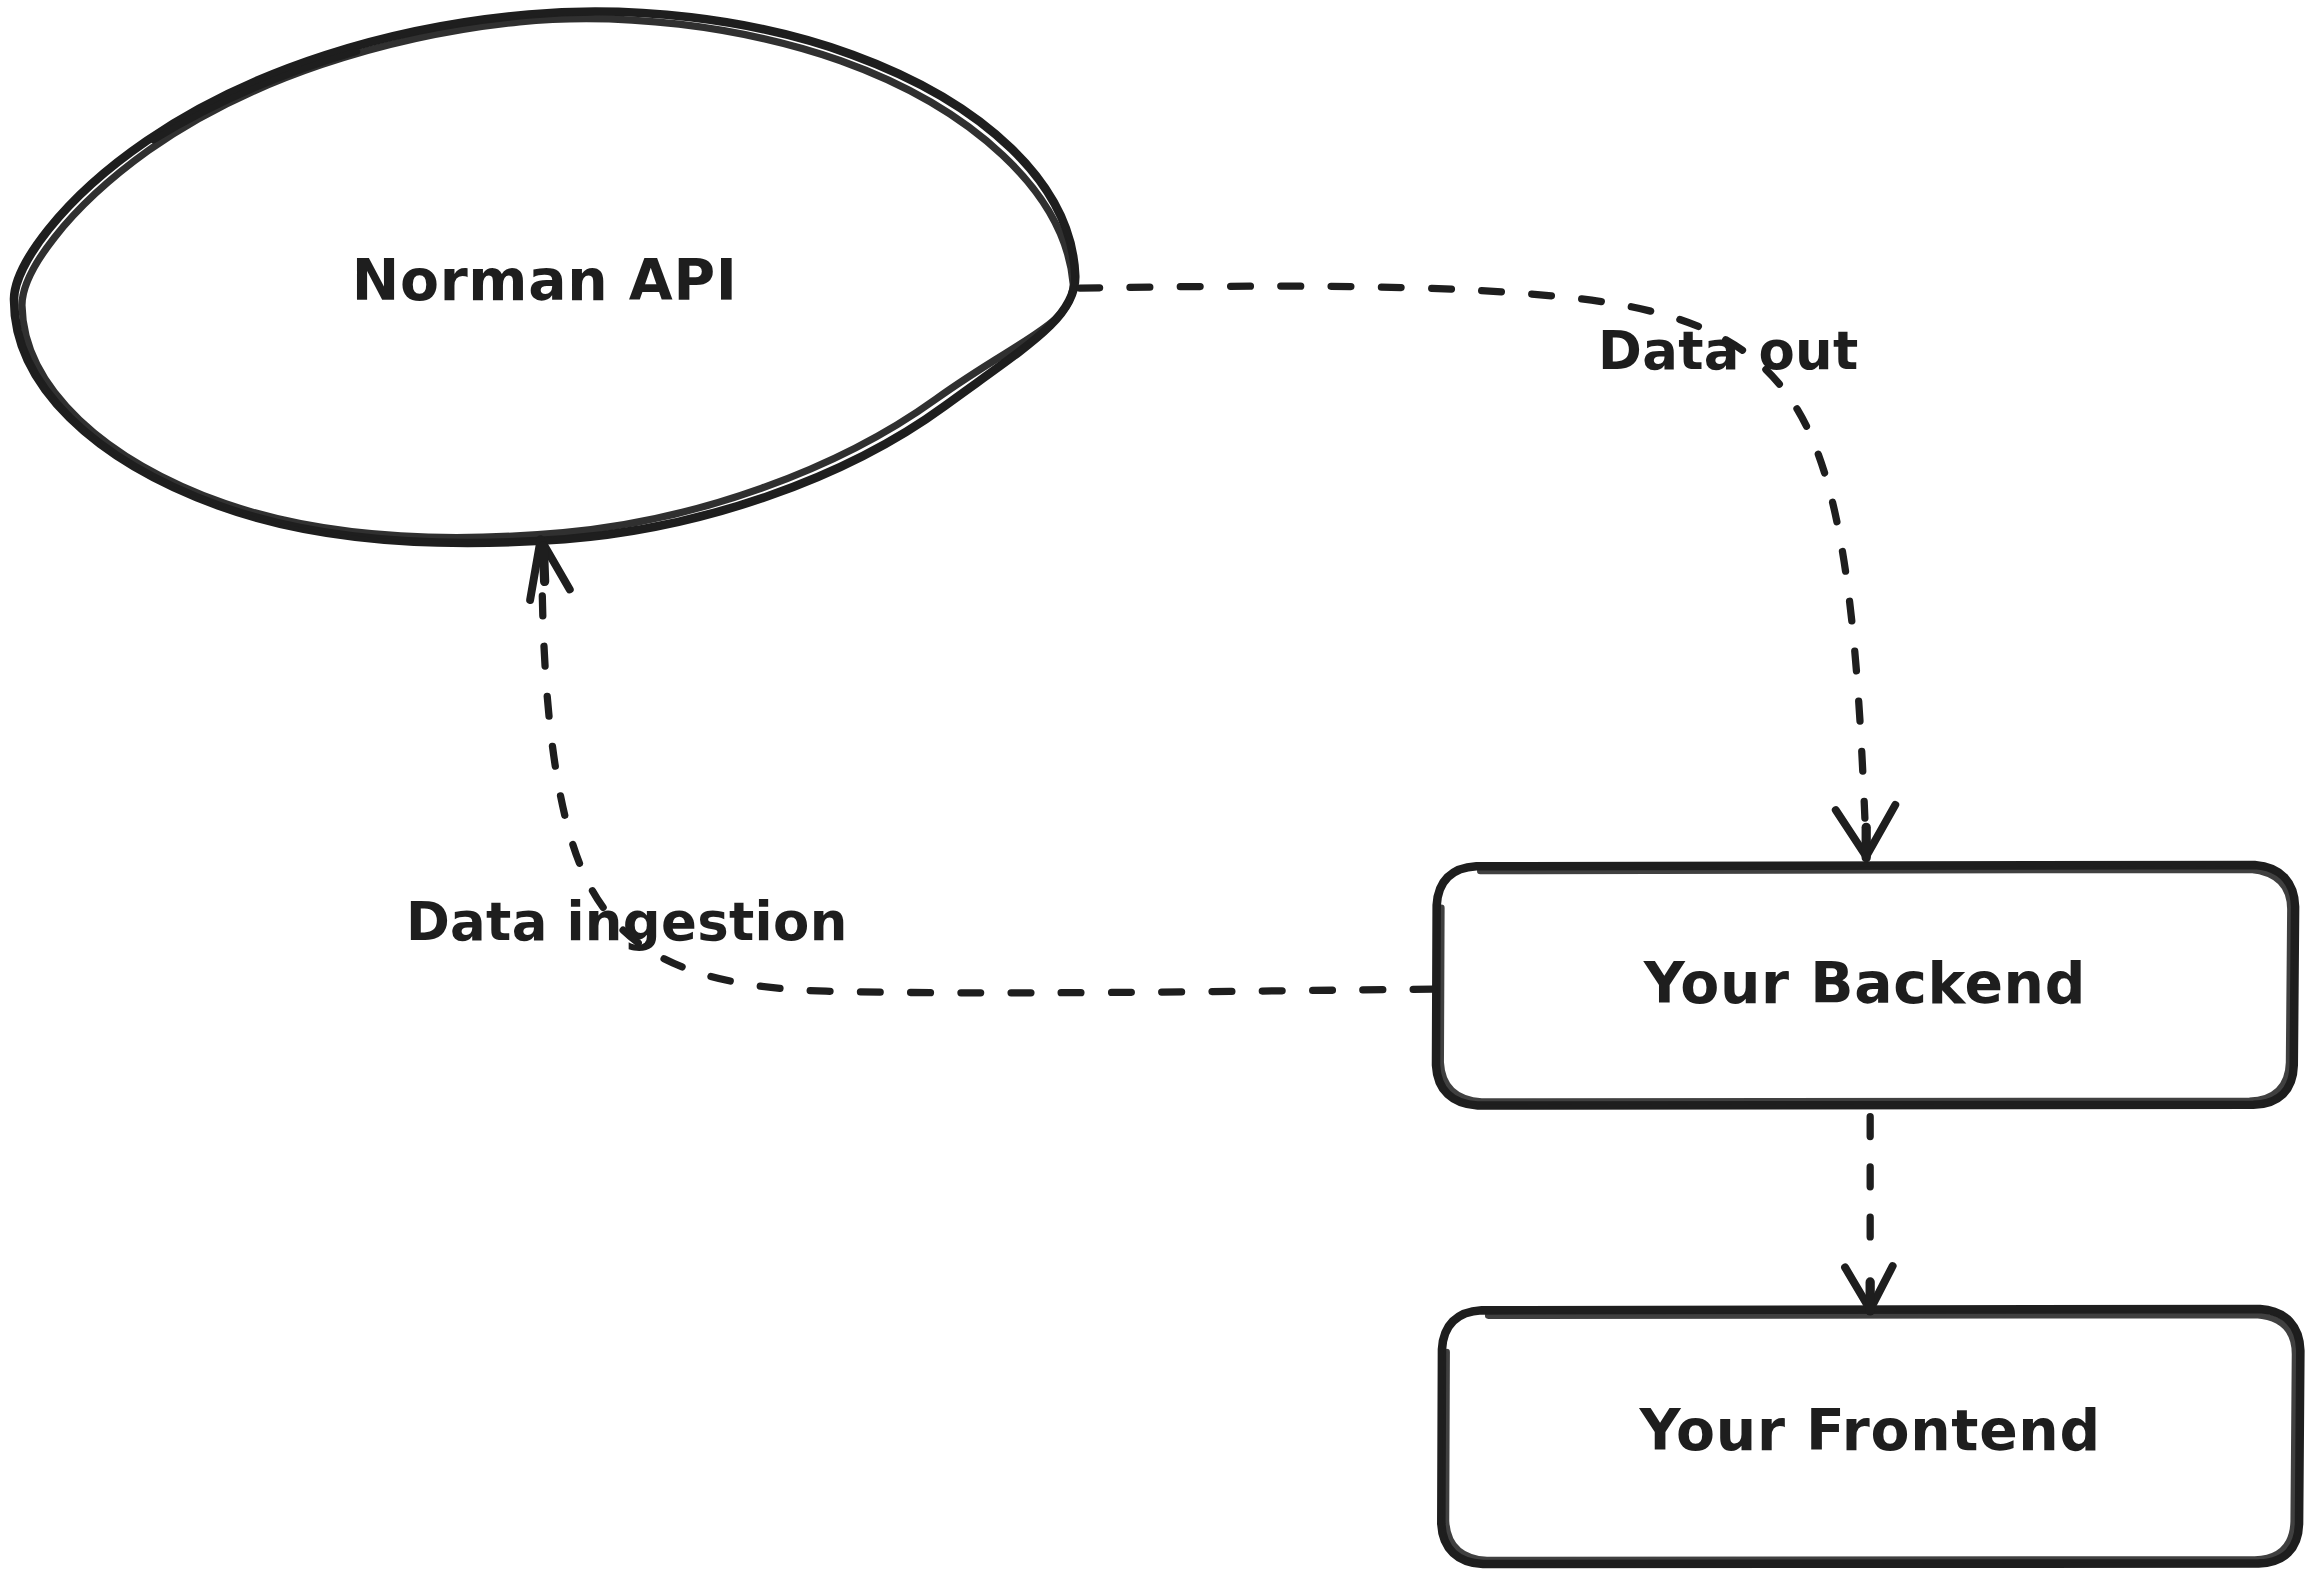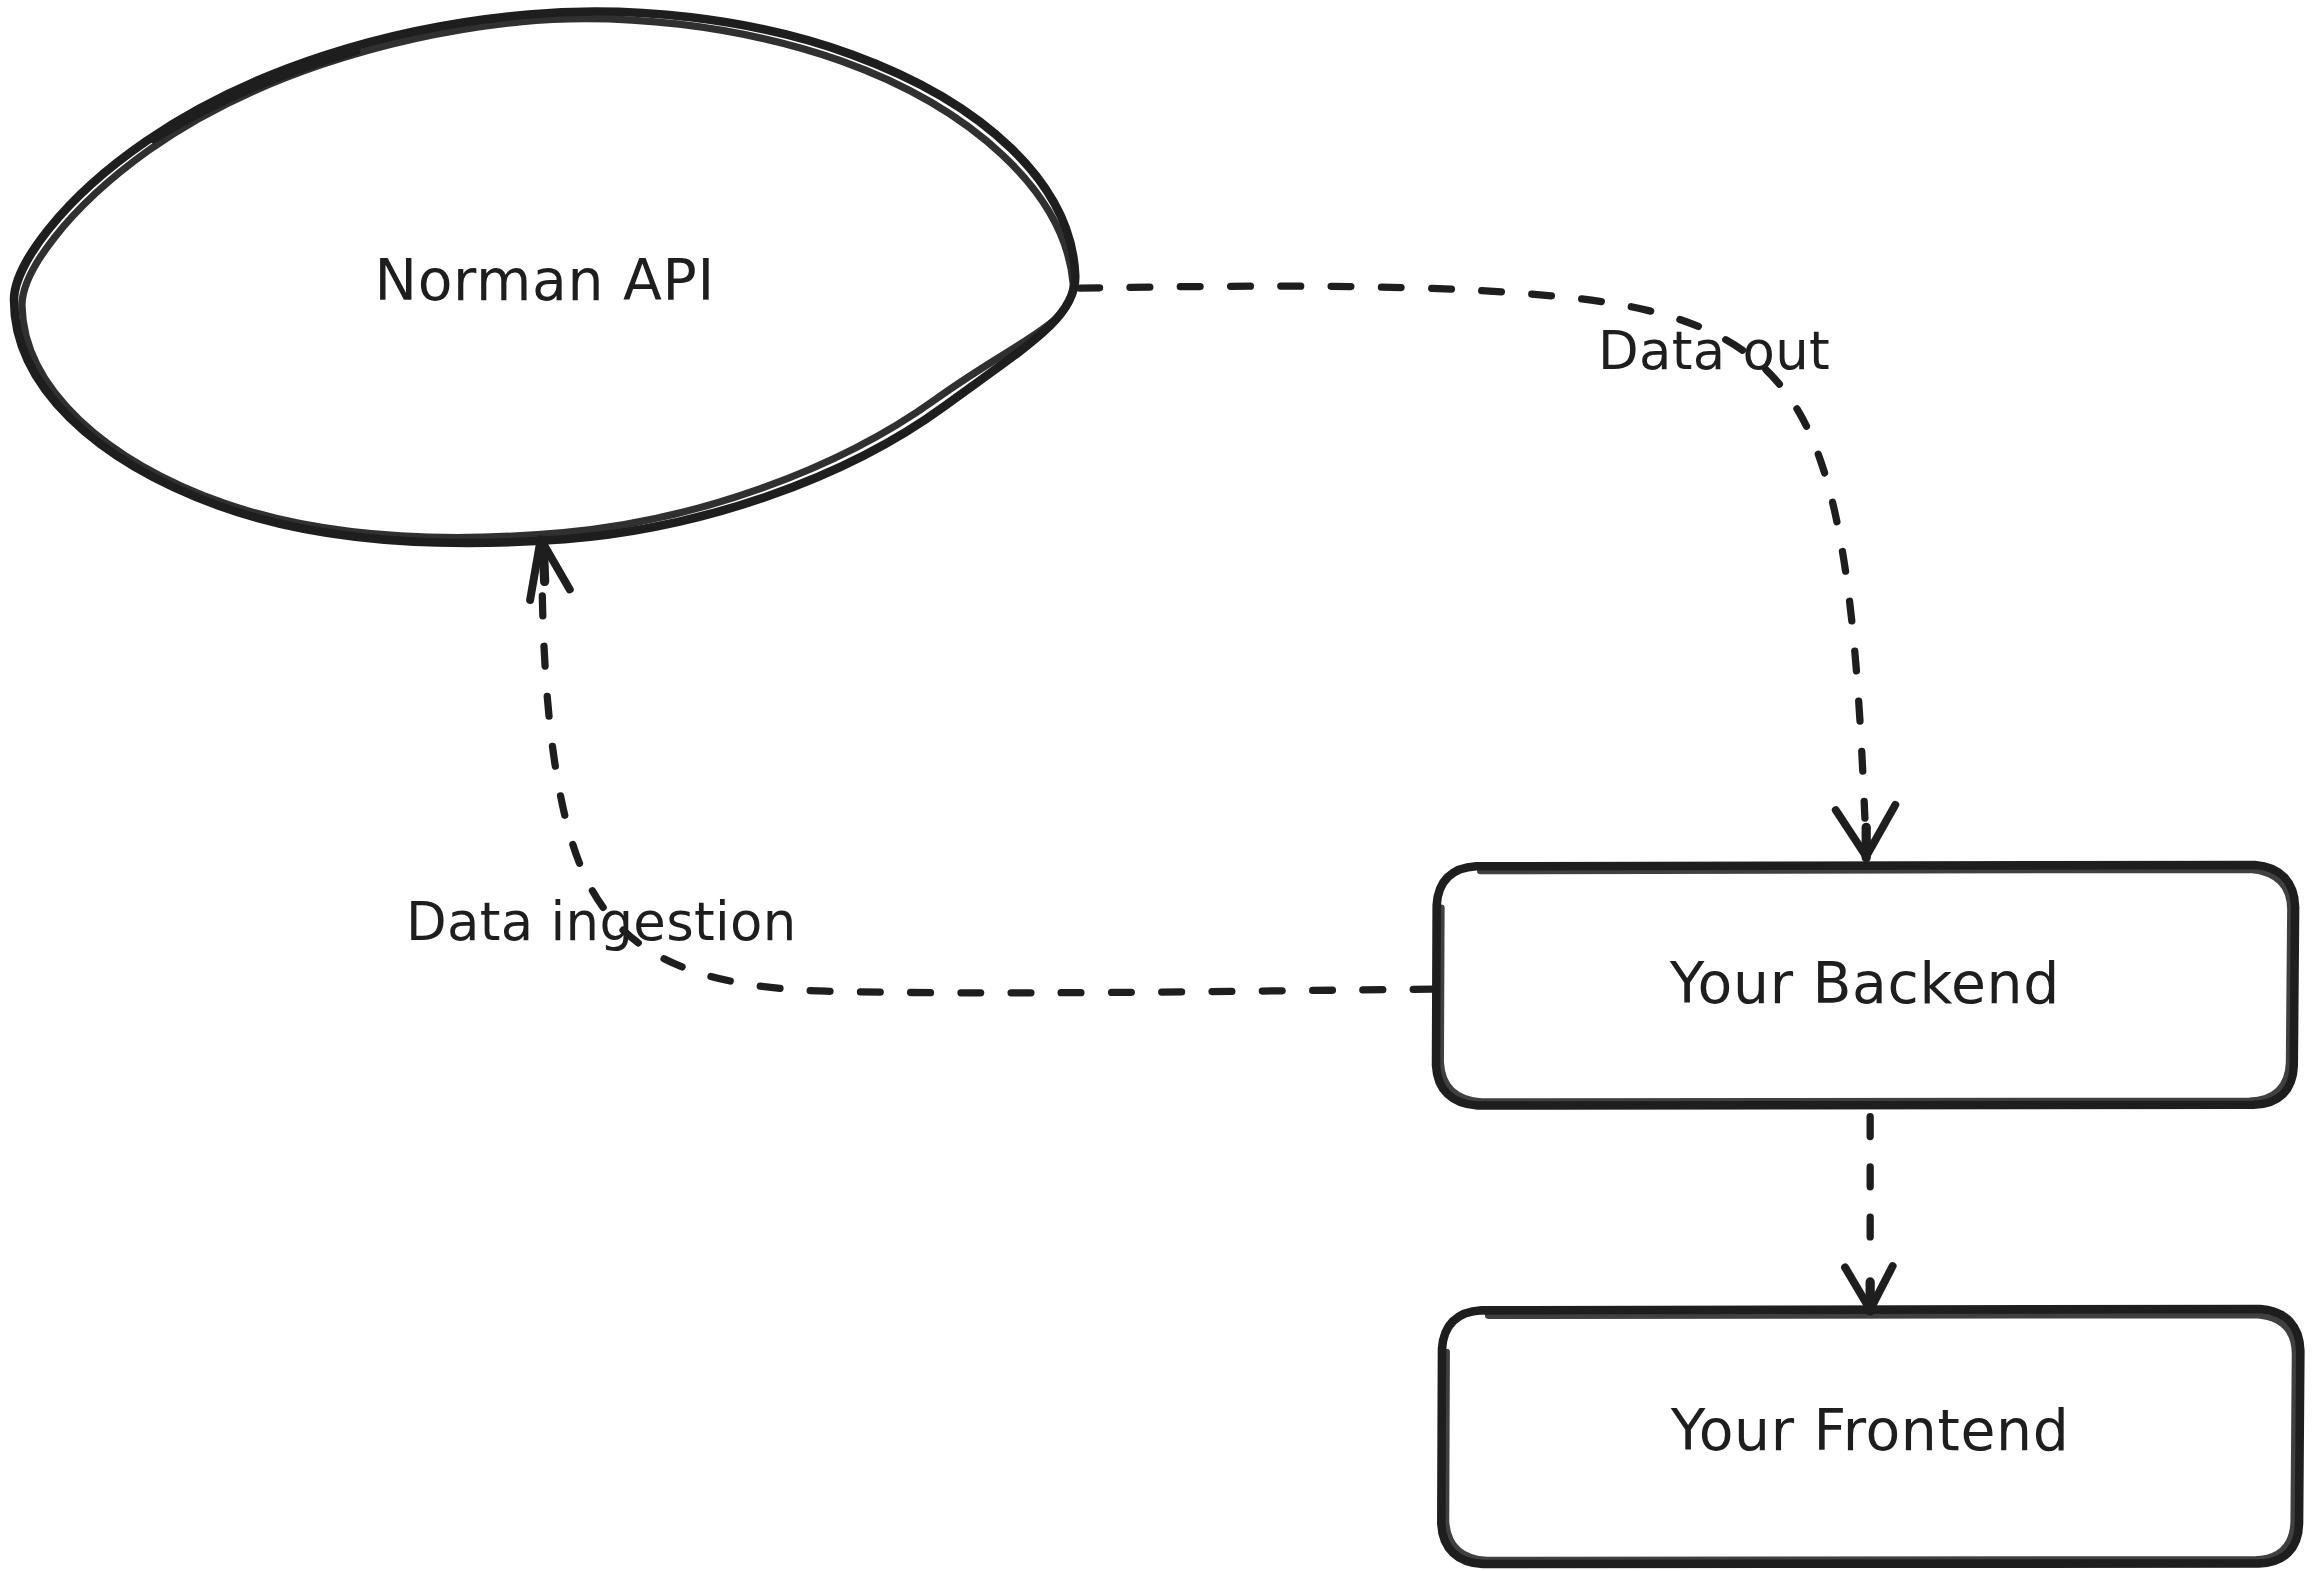--- a/index.html
+++ b/index.html
@@ -12,20 +12,21 @@
     width: 2319px;
     height: 1572px;
     overflow: hidden;
     font-family: "DejaVu Sans", sans-serif;
   }
   #diagram-root {
     position: relative;
     width: 2319px;
     height: 1572px;
     background: #ffffff;
+    font-weight: bold;
   }
   svg.canvas {
     position: absolute;
     top: 0;
     left: 0;
     width: 2319px;
     height: 1572px;
     display: block;
   }
   .sketch-stroke {

